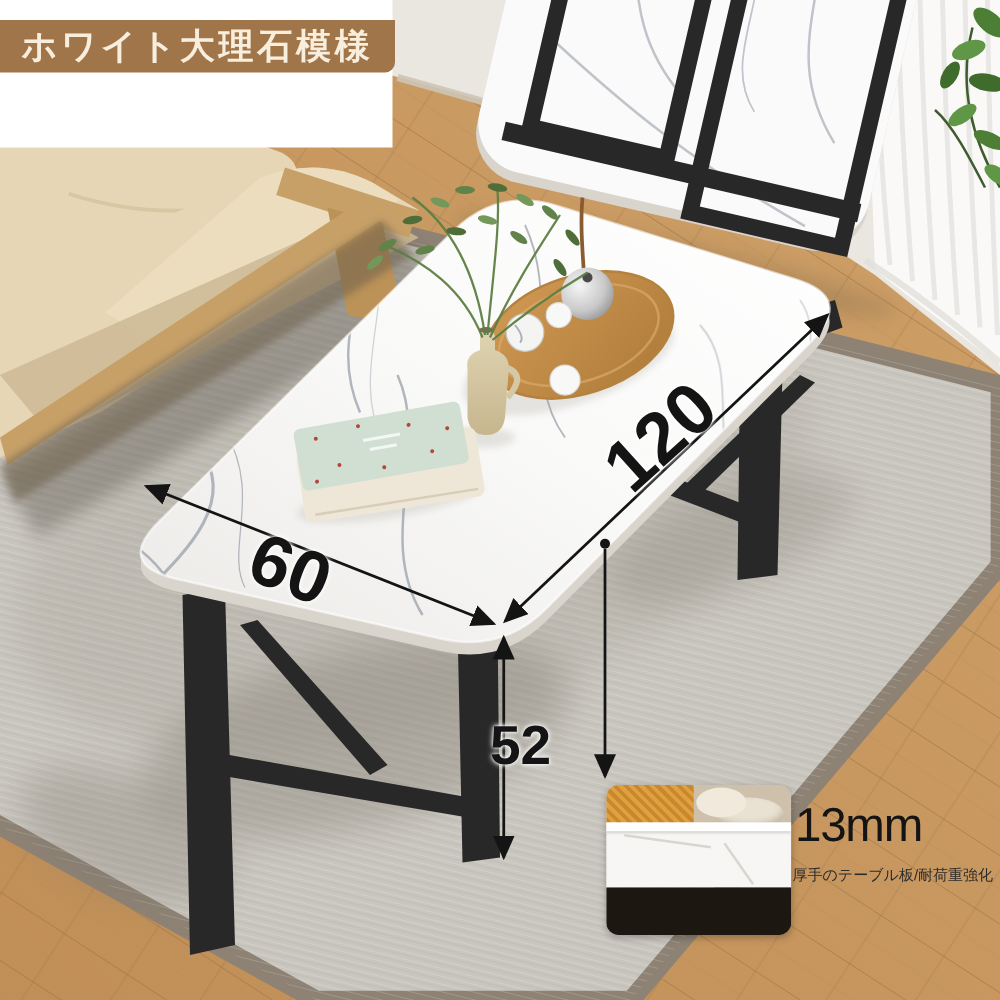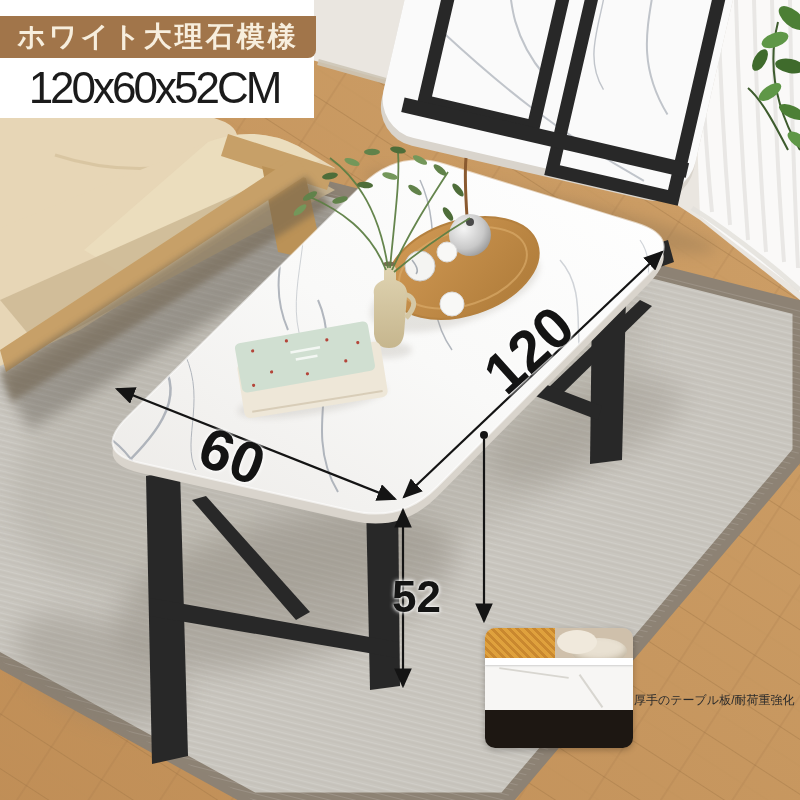--- a/index.html
+++ b/index.html
@@ -292,33 +292,33 @@
   <g style="stroke:var(--annotation)" stroke-width="2.2">
     <line x1="404" y1="497" x2="662" y2="252" marker-start="url(#ahs)" marker-end="url(#ahe)"></line>
     <line x1="117" y1="389" x2="395" y2="499" marker-start="url(#ahs)" marker-end="url(#ahe)"></line>
     <line x1="403" y1="510" x2="403" y2="686" marker-start="url(#ahs)" marker-end="url(#ahe)"></line>
     <circle cx="484" cy="435" r="4" style="fill:var(--annotation)" stroke="none"></circle>
     <line x1="484" y1="439" x2="484" y2="621" marker-end="url(#ahe)"></line>
   </g>
 </svg>
 
 <div class="overlay badge">ホワイト大理石模様</div>
-<div class="overlay size-box">120x60x52CM</div>
 <div class="overlay dim dim-length">120</div>
 <div class="overlay dim dim-width">60</div>
 <div class="overlay dim dim-height">52</div>
 
 <div class="overlay inset">
   <div class="inset-top">
     <div class="inset-basket"></div>
     <div class="inset-dish"></div>
     <div class="inset-dish2"></div>
   </div>
   <div class="inset-slab">
     <div class="inset-surface"></div>
     <div class="inset-vein"></div>
     <div class="inset-vein v2"></div>
   </div>
   <div class="inset-bottom"></div>
 </div>
+<div class="overlay thick-value">13mm</div>
 <div class="overlay thick-caption">厚手のテーブル板/耐荷重強化</div>
 
 </div>
 
 </body></html>

